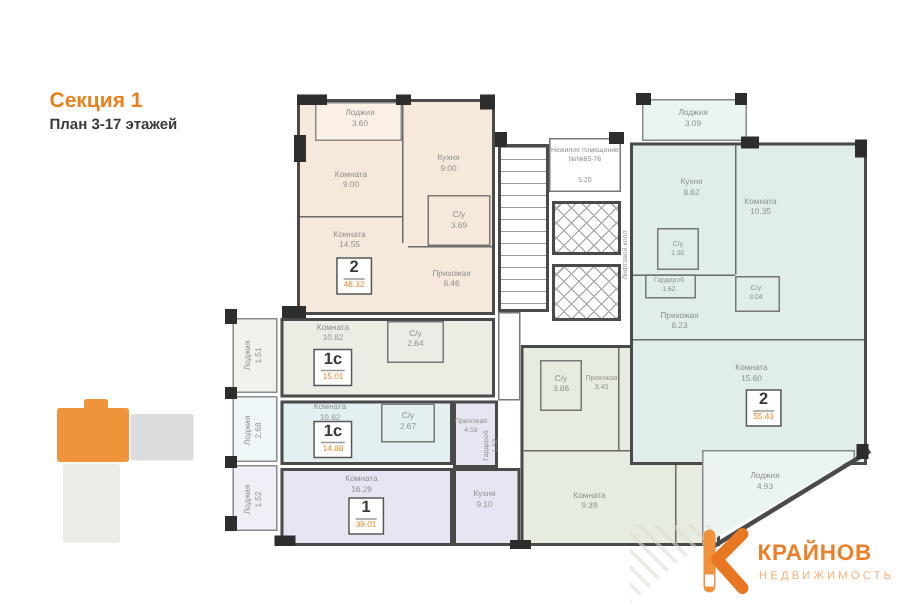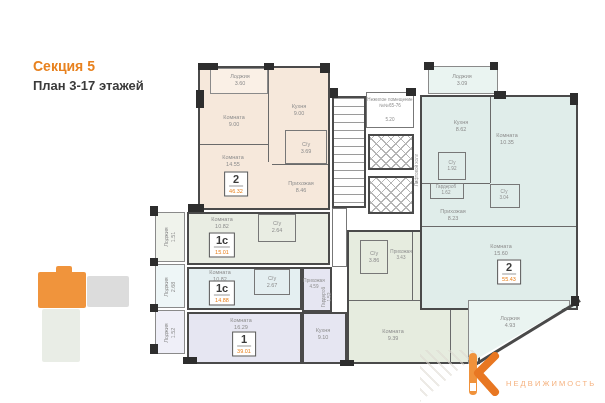--- a/index.html
+++ b/index.html
@@ -1,21 +1,21 @@
 <!DOCTYPE html>
 <html><head>
 <meta charset="utf-8">
 <style>
   html,body{margin:0;padding:0;background:#fff;}
   .page{position:relative;width:605px;height:403px;background:#fff;overflow:hidden;
         font-family:"Liberation Sans", sans-serif;}
   
   .t1{position:absolute;left:33px;top:36px;font-size:16px;font-weight:bold;color:#E8821F;}
   .t2{position:absolute;left:33px;top:58px;font-size:14px;font-weight:bold;color:#E8821F;}
-  .t3{position:absolute;left:33px;top:78px;font-size:13px;font-weight:bold;color:#3a3a3a;}
+  .t3{position:absolute;left:33px;top:78px;font-size:10px;font-weight:bold;color:#3a3a3a;}
   
   .apt{position:absolute;border:2px solid #4a4a4a;box-sizing:border-box;}
   .logg{position:absolute;border:1px solid #8a8a8a;box-sizing:border-box;}
   .sub{position:absolute;border:1px solid #777;box-sizing:border-box;background:transparent;}
   .wl{position:absolute;background:#6a6a6a;}
   .wchunk{position:absolute;background:#2d2d2d;}
   
   .rl{position:absolute;transform:translate(-50%,-50%);text-align:center;color:#8f8f8f;
       font-size:5.5px;line-height:1.3;white-space:nowrap;}
   .rl .nm{display:block;}
@@ -43,21 +43,21 @@
   .tagline{position:absolute;left:506px;top:379px;font-size:7.5px;color:#F5B07C;letter-spacing:2.1px;}
   .watermark{position:absolute;left:420px;top:350px;width:62px;height:52px;opacity:.55;
              background:repeating-linear-gradient(45deg,#dedad2 0 2px,transparent 2px 8px);
              clip-path:polygon(0 0,100% 0,0 100%);}
 </style>
 </head>
 <body>
 
 <div class="page">
 
-  <div class="t2">Секция 5</div>
+  <div class="t2">Секция 1</div>
   <div class="t3">План 3-17 этажей</div>
 
   <div class="apt" style="left:198px;top:66px;width:132px;height:144px;background:#F6E8DB;"></div>
   <div class="logg" style="left:210px;top:68px;width:58px;height:26px;background:#FAF0E6;"></div>
   <div class="wl" style="left:268px;top:68px;width:1px;height:94px;"></div>
   <div class="wl" style="left:200px;top:144px;width:68px;height:1px;"></div>
   <div class="wl" style="left:272px;top:164px;width:56px;height:1px;"></div>
   <div class="sub" style="left:285px;top:130px;width:42px;height:34px;"></div>
 
   <div class="rl" style="left:240px;top:80px;">
@@ -278,15 +278,16 @@
     <div class="mm" style="left:87px;top:276px;width:42px;height:31px;background:#DCDCDC;"></div>
     <div class="mm" style="left:42px;top:309px;width:38px;height:53px;background:#E9EDE6;"></div>
   </div>
 
   <div class="watermark"></div>
   <svg width="40" height="44" viewBox="0 0 40 44" style="position:absolute;left:463px;top:352px;">
     <path d="M10 5 V39" stroke="#F0923B" stroke-width="8" stroke-linecap="round" fill="none"></path>
     <path d="M32 4 L15 21 L32 40" stroke="#E87722" stroke-width="8" stroke-linecap="round" stroke-linejoin="round" fill="none"></path>
     <rect x="7" y="31" width="6" height="8" fill="#fff"></rect>
   </svg>
+  <div class="brand">КРАЙНОВ</div>
   <div class="tagline">НЕДВИЖИМОСТЬ</div>
 
 </div>
 
 </body></html>

